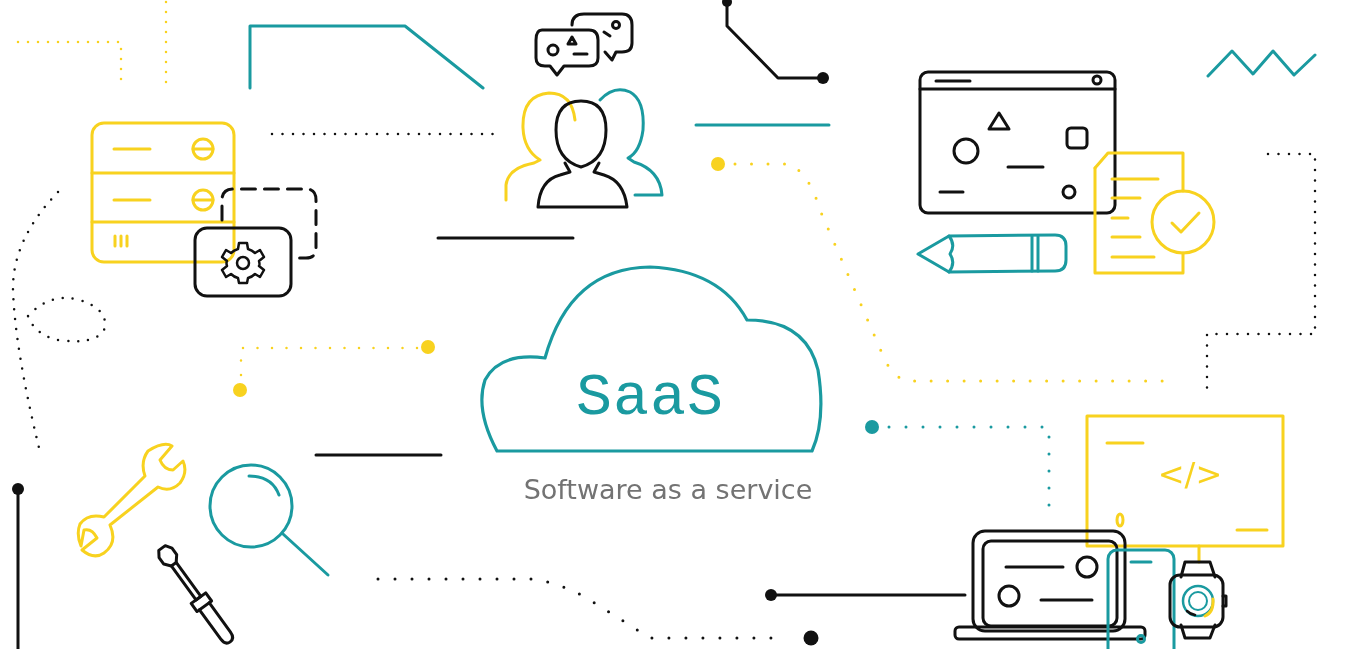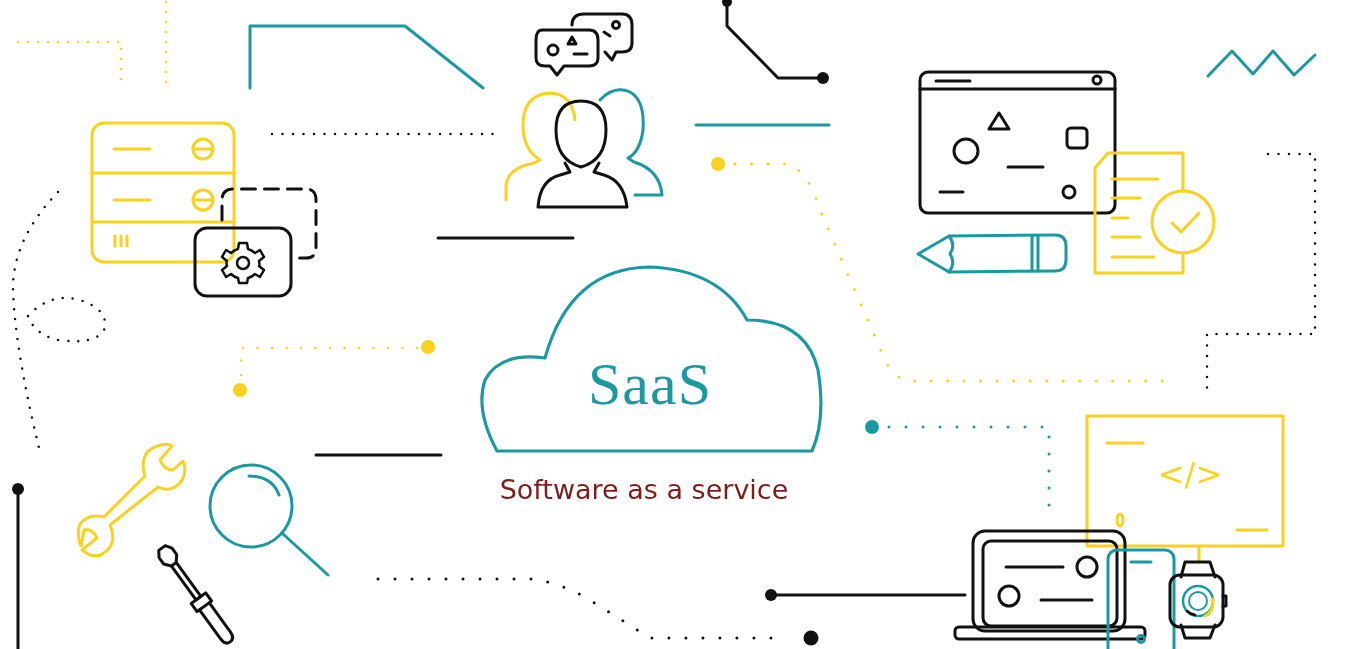--- a/index.html
+++ b/index.html
@@ -6,26 +6,26 @@
   body { width: 1369px; height: 649px; overflow: hidden; position: relative; }
   svg { position: absolute; left: 0; top: 0; }
   .teal { stroke: #1a9aa0; }
   .yel { stroke: #f8d21f; }
   .blk { stroke: #111111; }
   .ln { fill: none; stroke-width: 3; stroke-linecap: round; stroke-linejoin: round; }
   .dot-yel { fill: none; stroke: #f8d21f; stroke-width: 3; stroke-linecap: round; stroke-dasharray: 0 11; }
   .dot-blk { fill: none; stroke: #111; stroke-width: 3; stroke-linecap: round; stroke-dasharray: 0 11; }
   .dot-teal { fill: none; stroke: #1a9aa0; stroke-width: 3.5; stroke-linecap: round; stroke-dasharray: 0 17; }
   .title {
-    position: absolute; left: 480px; top: 350px; width: 340px; text-align: center;
-    font-family: Liberation Serif, serif; font-size: 60px; color: #1a9aa0; letter-spacing: 1px;
+    position: absolute; left: 480px; top: 364px; width: 340px; text-align: center;
+    font-family: Liberation Mono, monospace; font-size: 60px; color: #1a9aa0; letter-spacing: 1px;
   }
   .subtitle {
-    position: absolute; left: 456px; top: 474px; width: 376px; text-align: center;
-    font-family: "DejaVu Sans", sans-serif; font-size: 27px; color: #7f1d1d;
+    position: absolute; left: 480px; top: 474px; width: 376px; text-align: center;
+    font-family: "DejaVu Sans", sans-serif; font-size: 27px; color: #737373;
   }
   .code-glyph {
     position: absolute; left: 1150px; top: 455px; width: 80px; text-align: center;
     font-family: "DejaVu Sans", sans-serif; font-size: 32px; color: #f8d21f;
   }
 </style>
 </head>
 <body>
 
 <svg width="1369" height="649" viewBox="0 0 1369 649">

